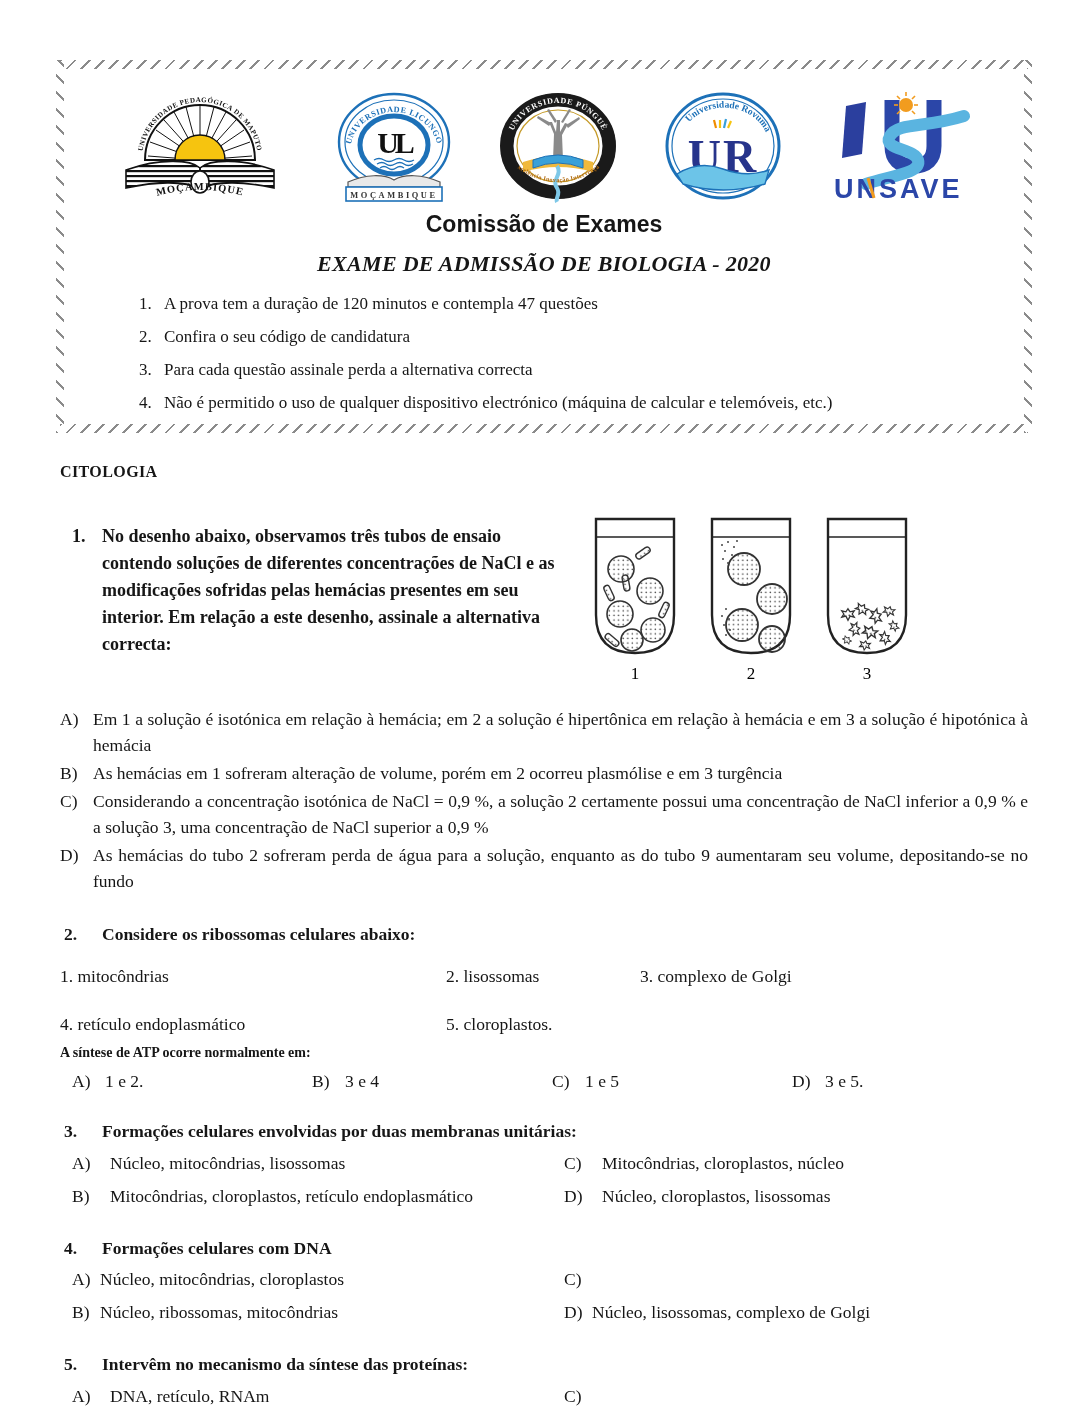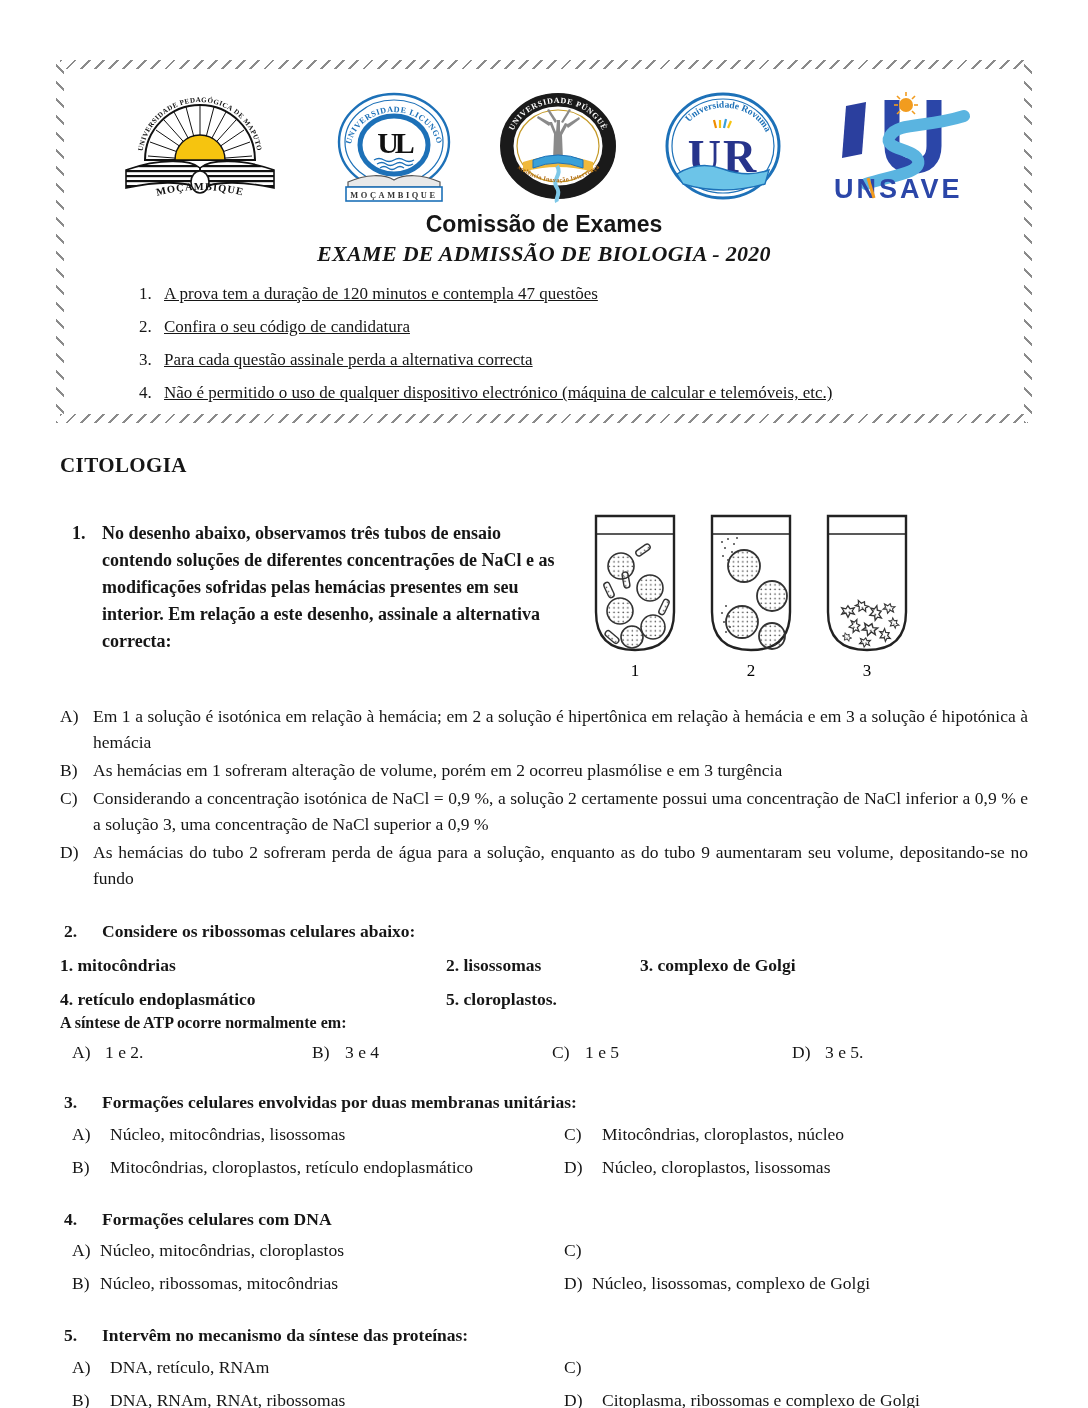--- a/index.html
+++ b/index.html
@@ -9,43 +9,43 @@
   
   .notice-box{position:relative;margin-top:60px;padding:30px 26px 8px;box-sizing:border-box;}
   .hatch{position:absolute;}
   .hatch-top{top:0;left:0;right:0;height:9px;background:repeating-linear-gradient(135deg,#8b8b8b 0 2px,transparent 2px 10px);}
   .hatch-bottom{bottom:0;left:0;right:0;height:9px;background:repeating-linear-gradient(135deg,#8b8b8b 0 2px,transparent 2px 10px);}
   .hatch-left{top:0;bottom:0;left:-4px;width:8px;background:repeating-linear-gradient(45deg,#8b8b8b 0 2px,transparent 2px 12px);}
   .hatch-right{top:0;bottom:0;right:-4px;width:8px;background:repeating-linear-gradient(45deg,#8b8b8b 0 2px,transparent 2px 12px);}
 
   .logos-row{display:flex;justify-content:space-between;align-items:flex-start;padding:0 26px;height:118px;}
   .commission{font-family:"Liberation Sans",sans-serif;font-weight:bold;font-size:23px;text-align:center;margin-top:3px;}
-  .exam-title{font-weight:bold;font-style:italic;font-size:22px;text-align:center;margin-top:3px;letter-spacing:.3px;}
+  .exam-title{font-weight:bold;font-style:italic;font-size:22px;text-align:center;margin-top:13px;letter-spacing:.3px;}
   ol.instructions{margin:16px 0 6px 46px;padding-left:24px;font-size:17px;}
-  ol.instructions li{margin-bottom:11px;line-height:1.3;padding-left:8px;text-decoration:underline;}
-
-  .section-title{font-weight:bold;font-size:21px;margin-top:30px;letter-spacing:.4px;}
+  ol.instructions li{margin-bottom:11px;line-height:1.3;padding-left:8px;}
+
+  .section-title{font-weight:bold;font-size:16px;margin-top:30px;letter-spacing:.4px;}
 
   .q1-wrap{display:flex;margin-top:42px;}
   .q1-stem{display:flex;width:512px;font-weight:bold;font-size:18px;line-height:1.5;}
   .qnum{flex:none;width:42px;font-weight:bold;}
   .q1-stem .qnum{padding-left:12px;box-sizing:border-box;}
   .q1-fig{margin-left:4px;margin-top:-10px;}
 
   .options{margin-top:14px;font-size:17.5px;line-height:1.48;}
   .opt-row{display:flex;margin-bottom:2px;}
   .opt-label{flex:none;width:33px;}
   .opt-text{flex:1;text-align:justify;}
 
   .q-block{margin-top:28px;}
   .q-head{display:flex;font-weight:bold;font-size:17.5px;line-height:1.35;}
   .q-head .qnum{padding-left:4px;box-sizing:border-box;}
 
-  .components{display:grid;grid-template-columns:386px 194px 1fr;row-gap:13px;font-weight:bold;font-size:17.5px;margin-top:12px;}
-  .atp-prompt{font-weight:bold;font-size:16px;margin-top:4px;}
+  .components{display:grid;grid-template-columns:386px 194px 1fr;row-gap:27px;font-weight:normal;font-size:17.5px;margin-top:20px;}
+  .atp-prompt{font-weight:bold;font-size:14px;margin-top:10px;}
   .opts-inline{display:grid;grid-template-columns:240px 240px 240px 1fr;font-size:17.5px;margin-top:10px;padding-left:12px;}
   .opts-inline .opt-row{margin-bottom:0;}
 
   .grid2{display:grid;grid-template-columns:492px 1fr;row-gap:10px;font-size:17.5px;margin-top:9px;padding-left:12px;}
   .grid2 .opt-label{width:38px;}
   .grid2.tight .opt-label{width:28px;}
 
   svg text{font-family:"Liberation Serif",serif;}
   .sans-t{font-family:"Liberation Sans",sans-serif;}
 </style>

